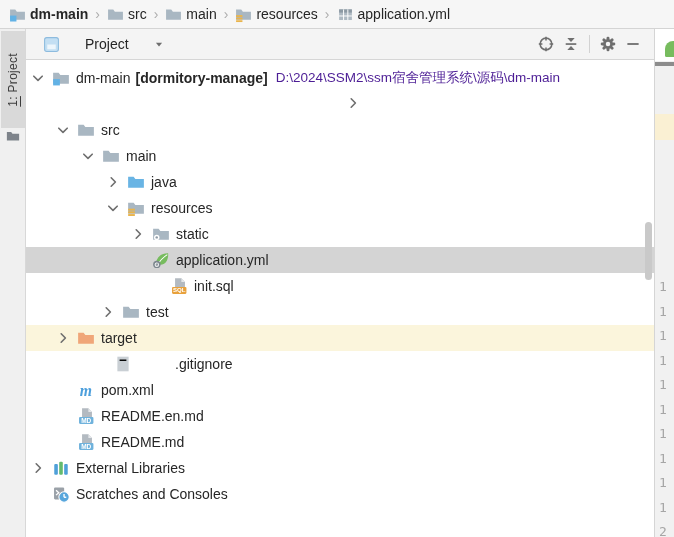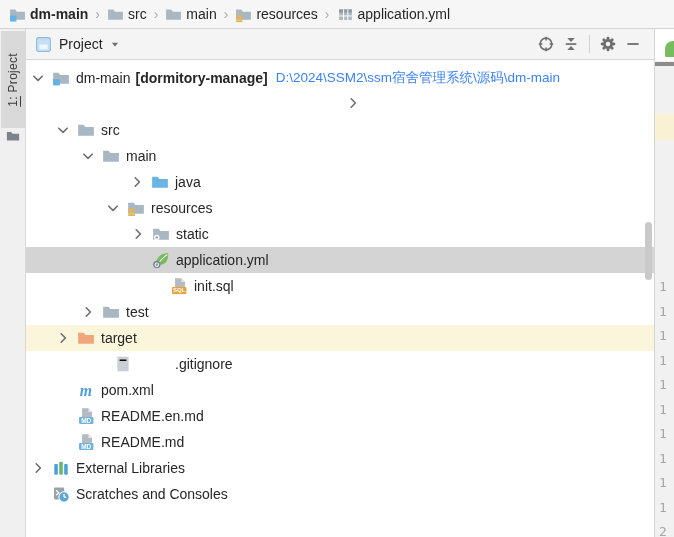--- a/index.html
+++ b/index.html
@@ -39,42 +39,42 @@
   .vtext::first-letter { text-decoration:underline; }
   .stripe-icon { position:absolute; left:6px; top:100px; }
 
   
   .panel {
     position:absolute; left:26px; top:29px; width:629px; height:508px;
     background:#fff; border-right:1px solid #D5D5D5;
   }
   .phdr {
     height:31px; background:#F4F4F4; border-bottom:1px solid #D6D6D6;
-    display:flex; align-items:center; padding:0 10px 0 9px; gap:5px;
+    display:flex; align-items:center; padding:0 10px 0 17px; gap:23px;
   }
   .phdr-title { margin-left:2px; }
   .phdr-right { margin-left:auto; display:flex; align-items:center; gap:3px; }
   .hicon { width:22px; height:22px; display:flex; align-items:center; justify-content:center; border-radius:3px; }
   .hsep { width:1px; height:18px; background:#D2D2D2; margin:0 4px; }
 
   .tree {
     position:relative; height:477px; padding-top:5px;
     overflow:hidden; background:#fff;
   }
   .row {
     display:flex; align-items:center; height:26px;
     white-space:nowrap; overflow:hidden; width:100%;
   }
   .row.selected { background:var(--sel,#D4D4D4); }
   .row.hl { background:var(--hl,#FBF5DC);text-align:center; }
   .chev { flex:0 0 24px; width:24px; display:flex; align-items:center; justify-content:center; }
   .ticon { flex:0 0 22px; width:22px; display:flex; align-items:center; justify-content:center; }
   .lbl { padding-left:4px; }
   .sfx { padding-left:5px; font-weight:bold; }
-  .path { padding-left:8px; color:#3b82f6; font-size:13.5px; }
+  .path { padding-left:8px; color:#4c1d95; font-size:13.5px; }
   .thumb {
     position:absolute; right:2px; top:193px; width:7px; height:58px;
     background:#C9C9C9; border-radius:4px;
   }
 
   
   .editor {
     position:absolute; left:655px; top:29px; width:19px; height:508px;
     background:#F1F1F1; overflow:hidden;
   }
@@ -261,21 +261,21 @@
             <polyline points="3.8,6.2 8,10.4 12.2,6.2"></polyline>
           </svg>
         </span>
         <span class="ticon">
           <svg width="18" height="18" viewBox="0 0 16 16">
             <path d="M1 3.4 h4.9 l1.5 1.9 H15 V13 H1 z" fill="#A9B7C2"></path>
           </svg>
         </span>
         <span class="lbl">main</span>
       </div>
-      <div class="row" style="padding-left: 99px;">
+      <div class="row" style="padding-left: 75px;">
         <span class="chev">
           <svg width="16" height="16" viewBox="0 0 16 16" fill="none" stroke="#6E6E6E" stroke-width="1.6" stroke-linecap="round" stroke-linejoin="round">
             <polyline points="6.2,3.8 10.4,8 6.2,12.2"></polyline>
           </svg>
         </span>
         <span class="ticon">
           <svg width="18" height="18" viewBox="0 0 16 16">
             <path d="M1 3.4 h4.9 l1.5 1.9 H15 V13 H1 z" fill="#69B4E4"></path>
           </svg>
         </span>
@@ -331,21 +331,21 @@
         <span class="ticon">
           <svg width="18" height="18" viewBox="0 0 16 16">
             <path d="M4.5 1.2 h5.6 l3.2 3.2 V10 h-8.8 z" fill="#B3BAC1"></path>
             <path d="M10.1 1.2 v3.2 h3.2 z" fill="#E4E7EA"></path>
             <rect x="1.8" y="8.8" width="12.8" height="6.2" rx="1" fill="#E8A13C"></rect>
            <text x="8.2" y="13.7" font-size="5.4" font-weight="bold" fill="#FFFFFF" text-anchor="middle" font-family="Liberation Sans, sans-serif">SQL</text>
           </svg>
         </span>
         <span class="lbl">init.sql</span>
       </div>
-      <div class="row" style="padding-left: 50px;">
+      <div class="row" style="padding-left: 70px;">
         <span class="chev">
           <svg width="16" height="16" viewBox="0 0 16 16" fill="none" stroke="#6E6E6E" stroke-width="1.6" stroke-linecap="round" stroke-linejoin="round">
             <polyline points="6.2,3.8 10.4,8 6.2,12.2"></polyline>
           </svg>
         </span>
         <span class="ticon">
           <svg width="18" height="18" viewBox="0 0 16 16">
             <path d="M1 3.4 h4.9 l1.5 1.9 H15 V13 H1 z" fill="#A9B7C2"></path>
           </svg>
         </span>

